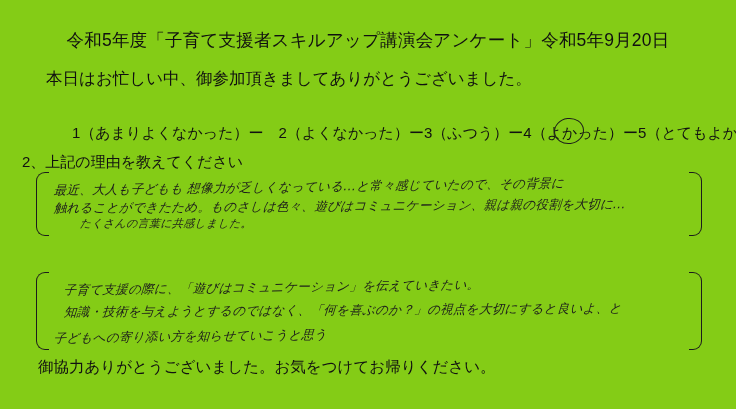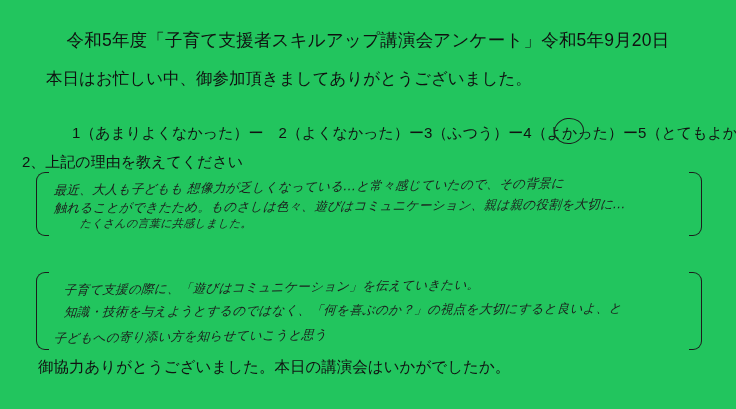--- a/index.html
+++ b/index.html
@@ -13,21 +13,21 @@
     font-family: "Liberation Sans", sans-serif;
     color: #111111;
     overflow: hidden;
     position: relative;
   }
   .sheet {
     position: absolute;
     left: 0; top: 0;
     width: 736px;
     height: 409px;
-    background: #22c55e;
+    background: #84cc16;
   }
 
   
   .title {
     position: absolute;
     left: 0; right: 0;
     top: 28px;
     text-align: center;
     font-size: 17.5px;
     letter-spacing: 0.2px;
@@ -177,15 +177,15 @@
   <div class="hw-box" id="answer2">
     <div class="bracket left"></div>
     <div class="bracket right"></div>
     <div class="hw-lines">
       <div class="hw-line tilt-a indent1" style="top:6px;">子育て支援の際に、「遊びはコミュニケーション」を伝えていきたい。</div>
       <div class="hw-line tilt-b indent1" style="top:30px;">知識・技術を与えようとするのではなく、「何を喜ぶのか？」の視点を大切にすると良いよ、と</div>
       <div class="hw-line tilt-a" style="top:54px;">子どもへの寄り添い方を知らせていこうと思う</div>
     </div>
   </div>
 
-  <div class="closing">御協力ありがとうございました。本日の講演会はいかがでしたか。</div>
+  <div class="closing">御協力ありがとうございました。お気をつけてお帰りください。</div>
 
 </div>
 
 </body></html>

